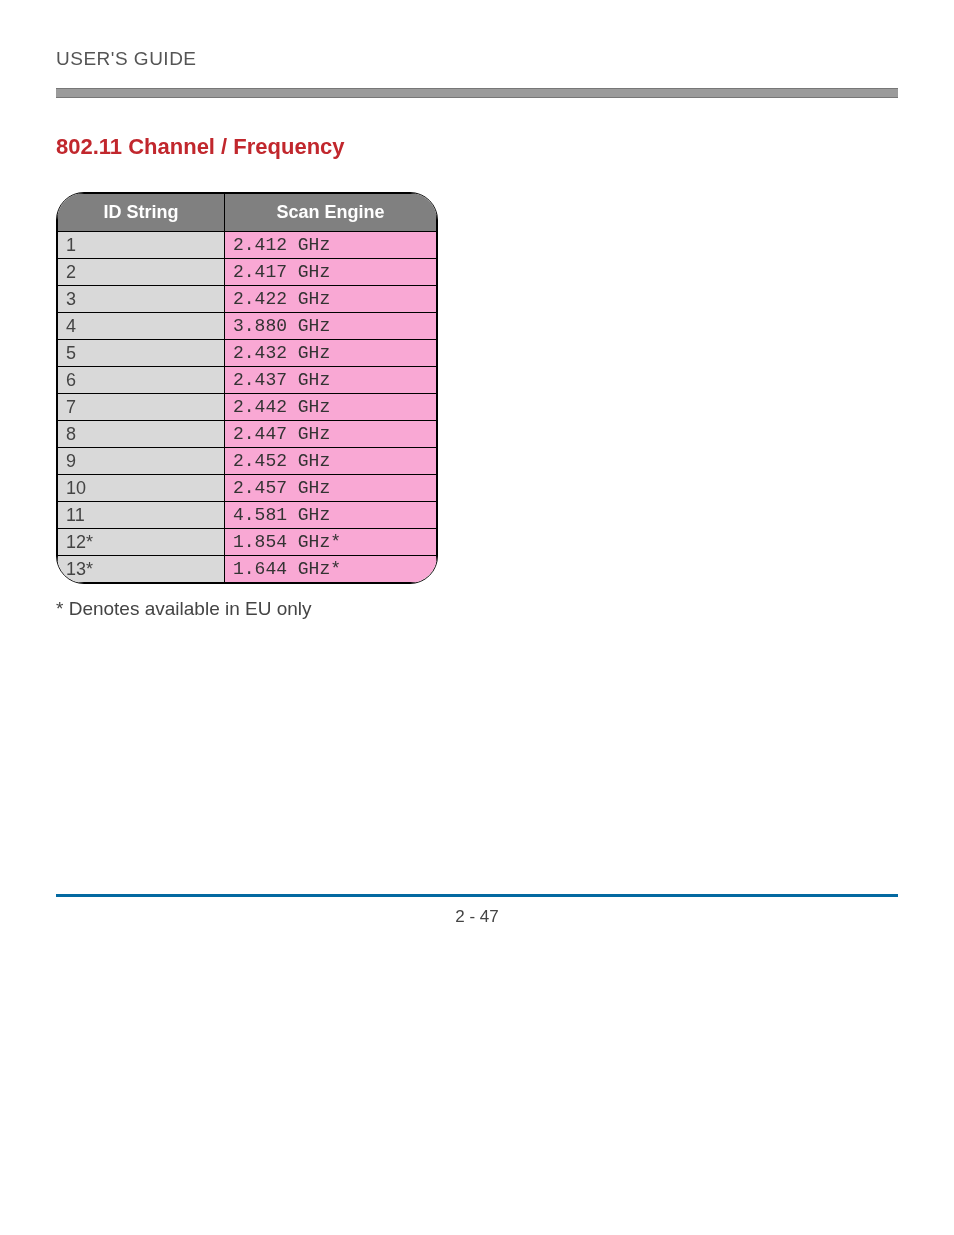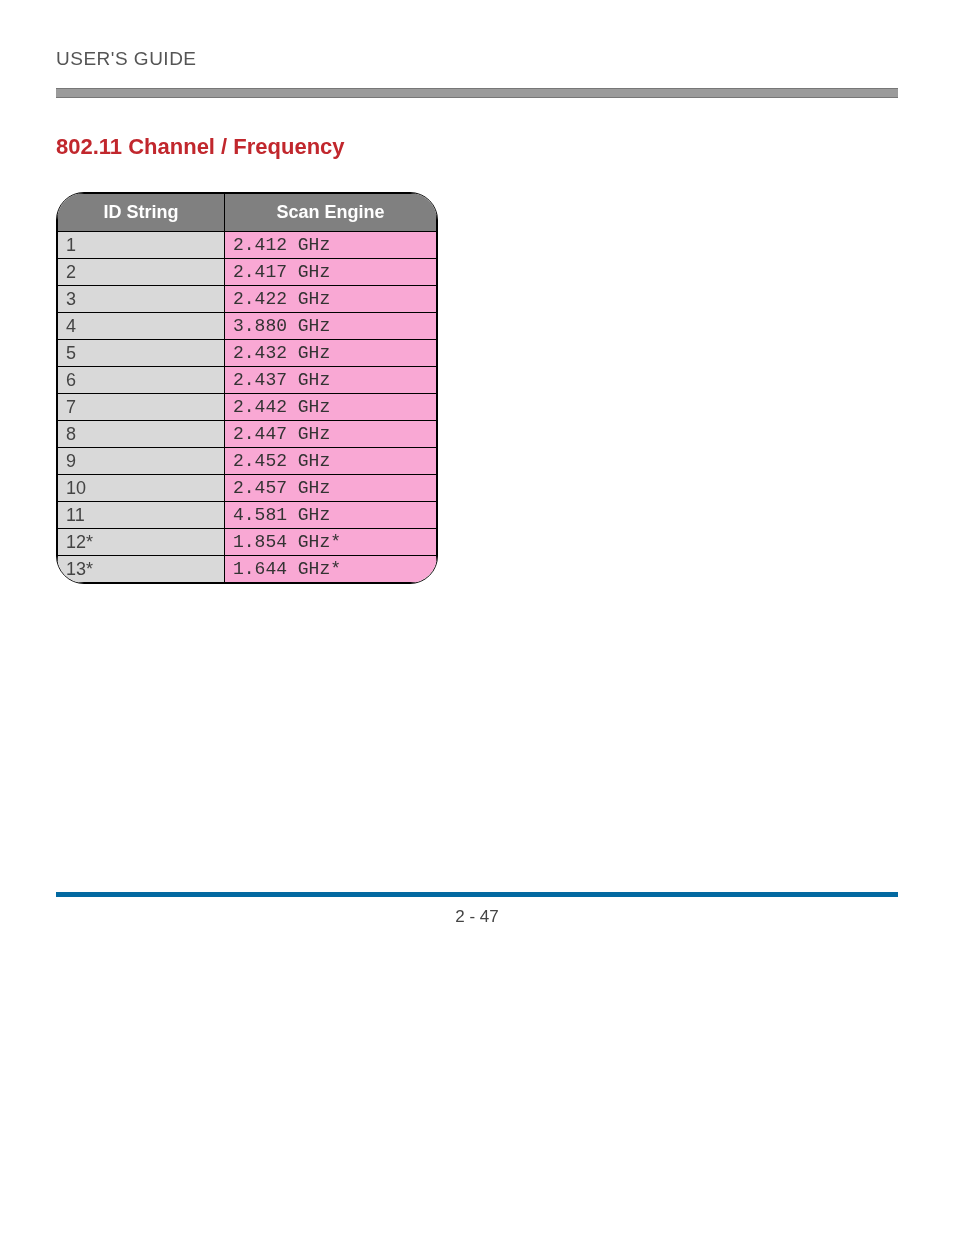--- a/index.html
+++ b/index.html
@@ -84,21 +84,21 @@
   .footnote {
     margin-top: 14px;
     font-size: 19px;
     color: #444;
   }
   .footer {
     position: absolute;
     bottom: 40px;
     left: 56px;
     right: 56px;
-    border-top: 5px solid #0369a1;
+    border-top: 3px solid #0369a1;
     text-align: center;
     padding-top: 10px;
     font-size: 17px;
     color: #444;
   }
 </style>
 </head>
 <body>
 
 <div class="page">
@@ -168,18 +168,19 @@
             <td class="val-col">1.854 GHz*</td>
           </tr>
         <tr>
             <td class="id-col">13*</td>
             <td class="val-col">1.644 GHz*</td>
           </tr>
       </tbody>
     </table>
   </div>
 
+  <div class="footnote">* Denotes available in EU only</div>
 
   <div class="footer">
     <span>2 - 47</span>
   </div>
 
 </div>
 
 </body></html>

